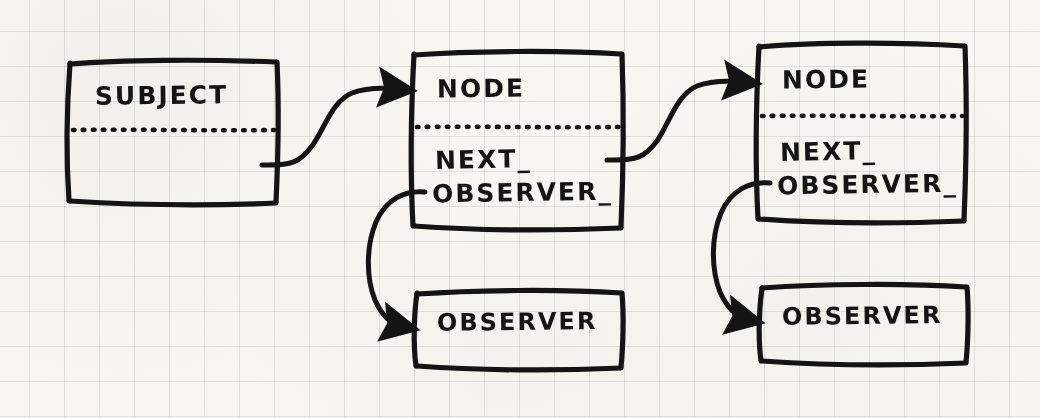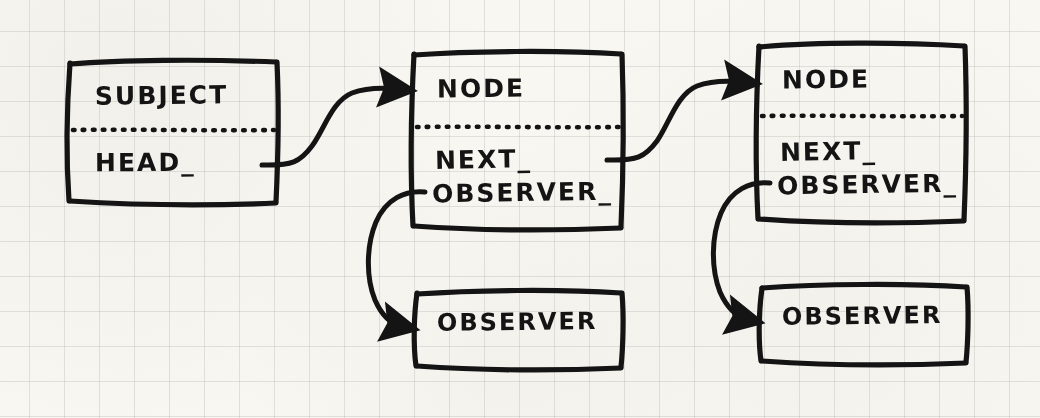--- a/index.html
+++ b/index.html
@@ -116,21 +116,20 @@
       <path d="M607,160 C637,161 645,157 657,141 C669,124 677,94 697,86 C713,80 733,81 743,82" stroke-width="5.0" marker-end="url(#ah)"></path>
 
       <path d="M425,192 C405,190 386,199 376,222 C366,246 366,278 375,300 C382,316 392,324 401,326" stroke-width="5.0" marker-end="url(#ah)"></path>
 
       <path d="M770,183 C750,181 731,190 721,213 C711,237 711,269 720,292 C727,308 737,317 746,319" stroke-width="5.0" marker-end="url(#ah)"></path>
 
     </g>
   </svg>
 
   <div class="ink-text t-lg" style="left:95px; top:83px; transform: rotate(-0.7deg);">SUBJECT</div>
-  <div class="ink-text t-lg" style="left:95px; top:150px; transform: rotate(-0.4deg);">HEAD_</div>
 
   <div class="ink-text t-lg" style="left:437px; top:76px; transform: rotate(-0.5deg);">NODE</div>
   <div class="ink-text t-lg" style="left:435px; top:147px; transform: rotate(-1.2deg);">NEXT_</div>
   <div class="ink-text t-lg" style="left:432px; top:180px; transform: rotate(-0.9deg);">OBSERVER_</div>
 
   <div class="ink-text t-lg" style="left:782px; top:67px; transform: rotate(-0.5deg);">NODE</div>
   <div class="ink-text t-lg" style="left:780px; top:139px; transform: rotate(-1.2deg);">NEXT_</div>
   <div class="ink-text t-lg" style="left:777px; top:172px; transform: rotate(-0.9deg);">OBSERVER_</div>
 
   <div class="ink-text t-md" style="left:437px; top:310px; transform: rotate(-0.6deg);">OBSERVER</div>

